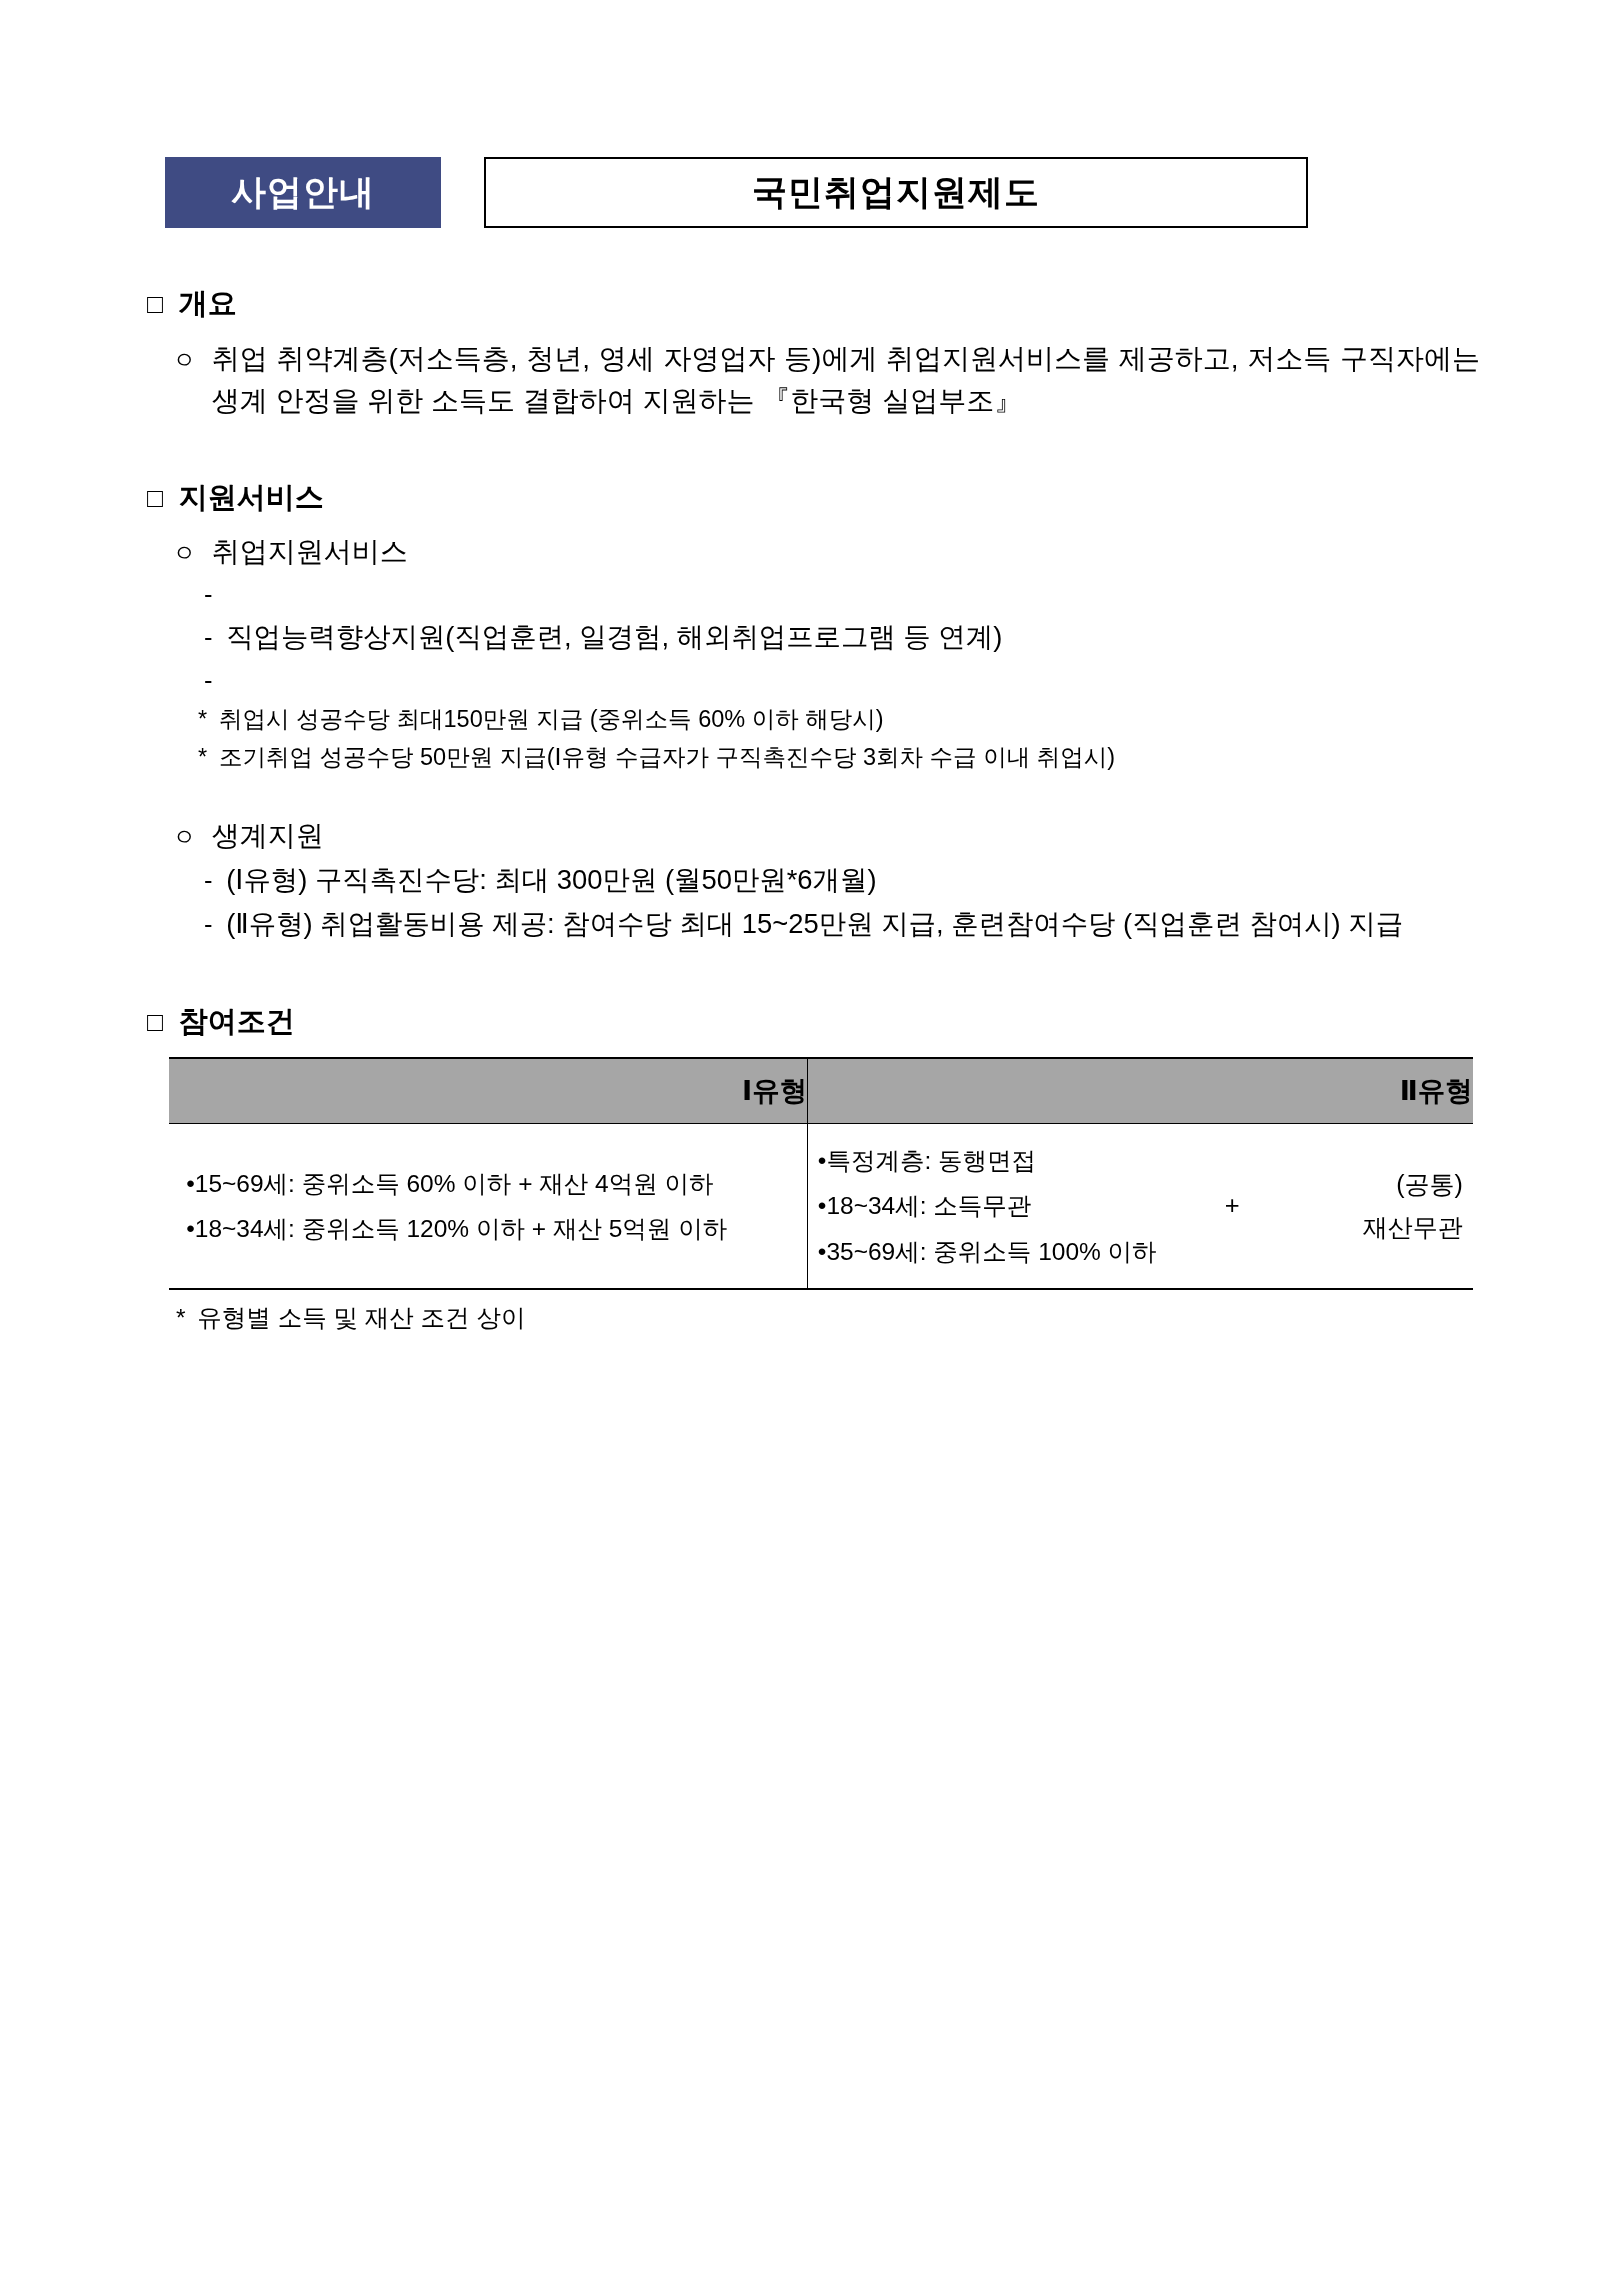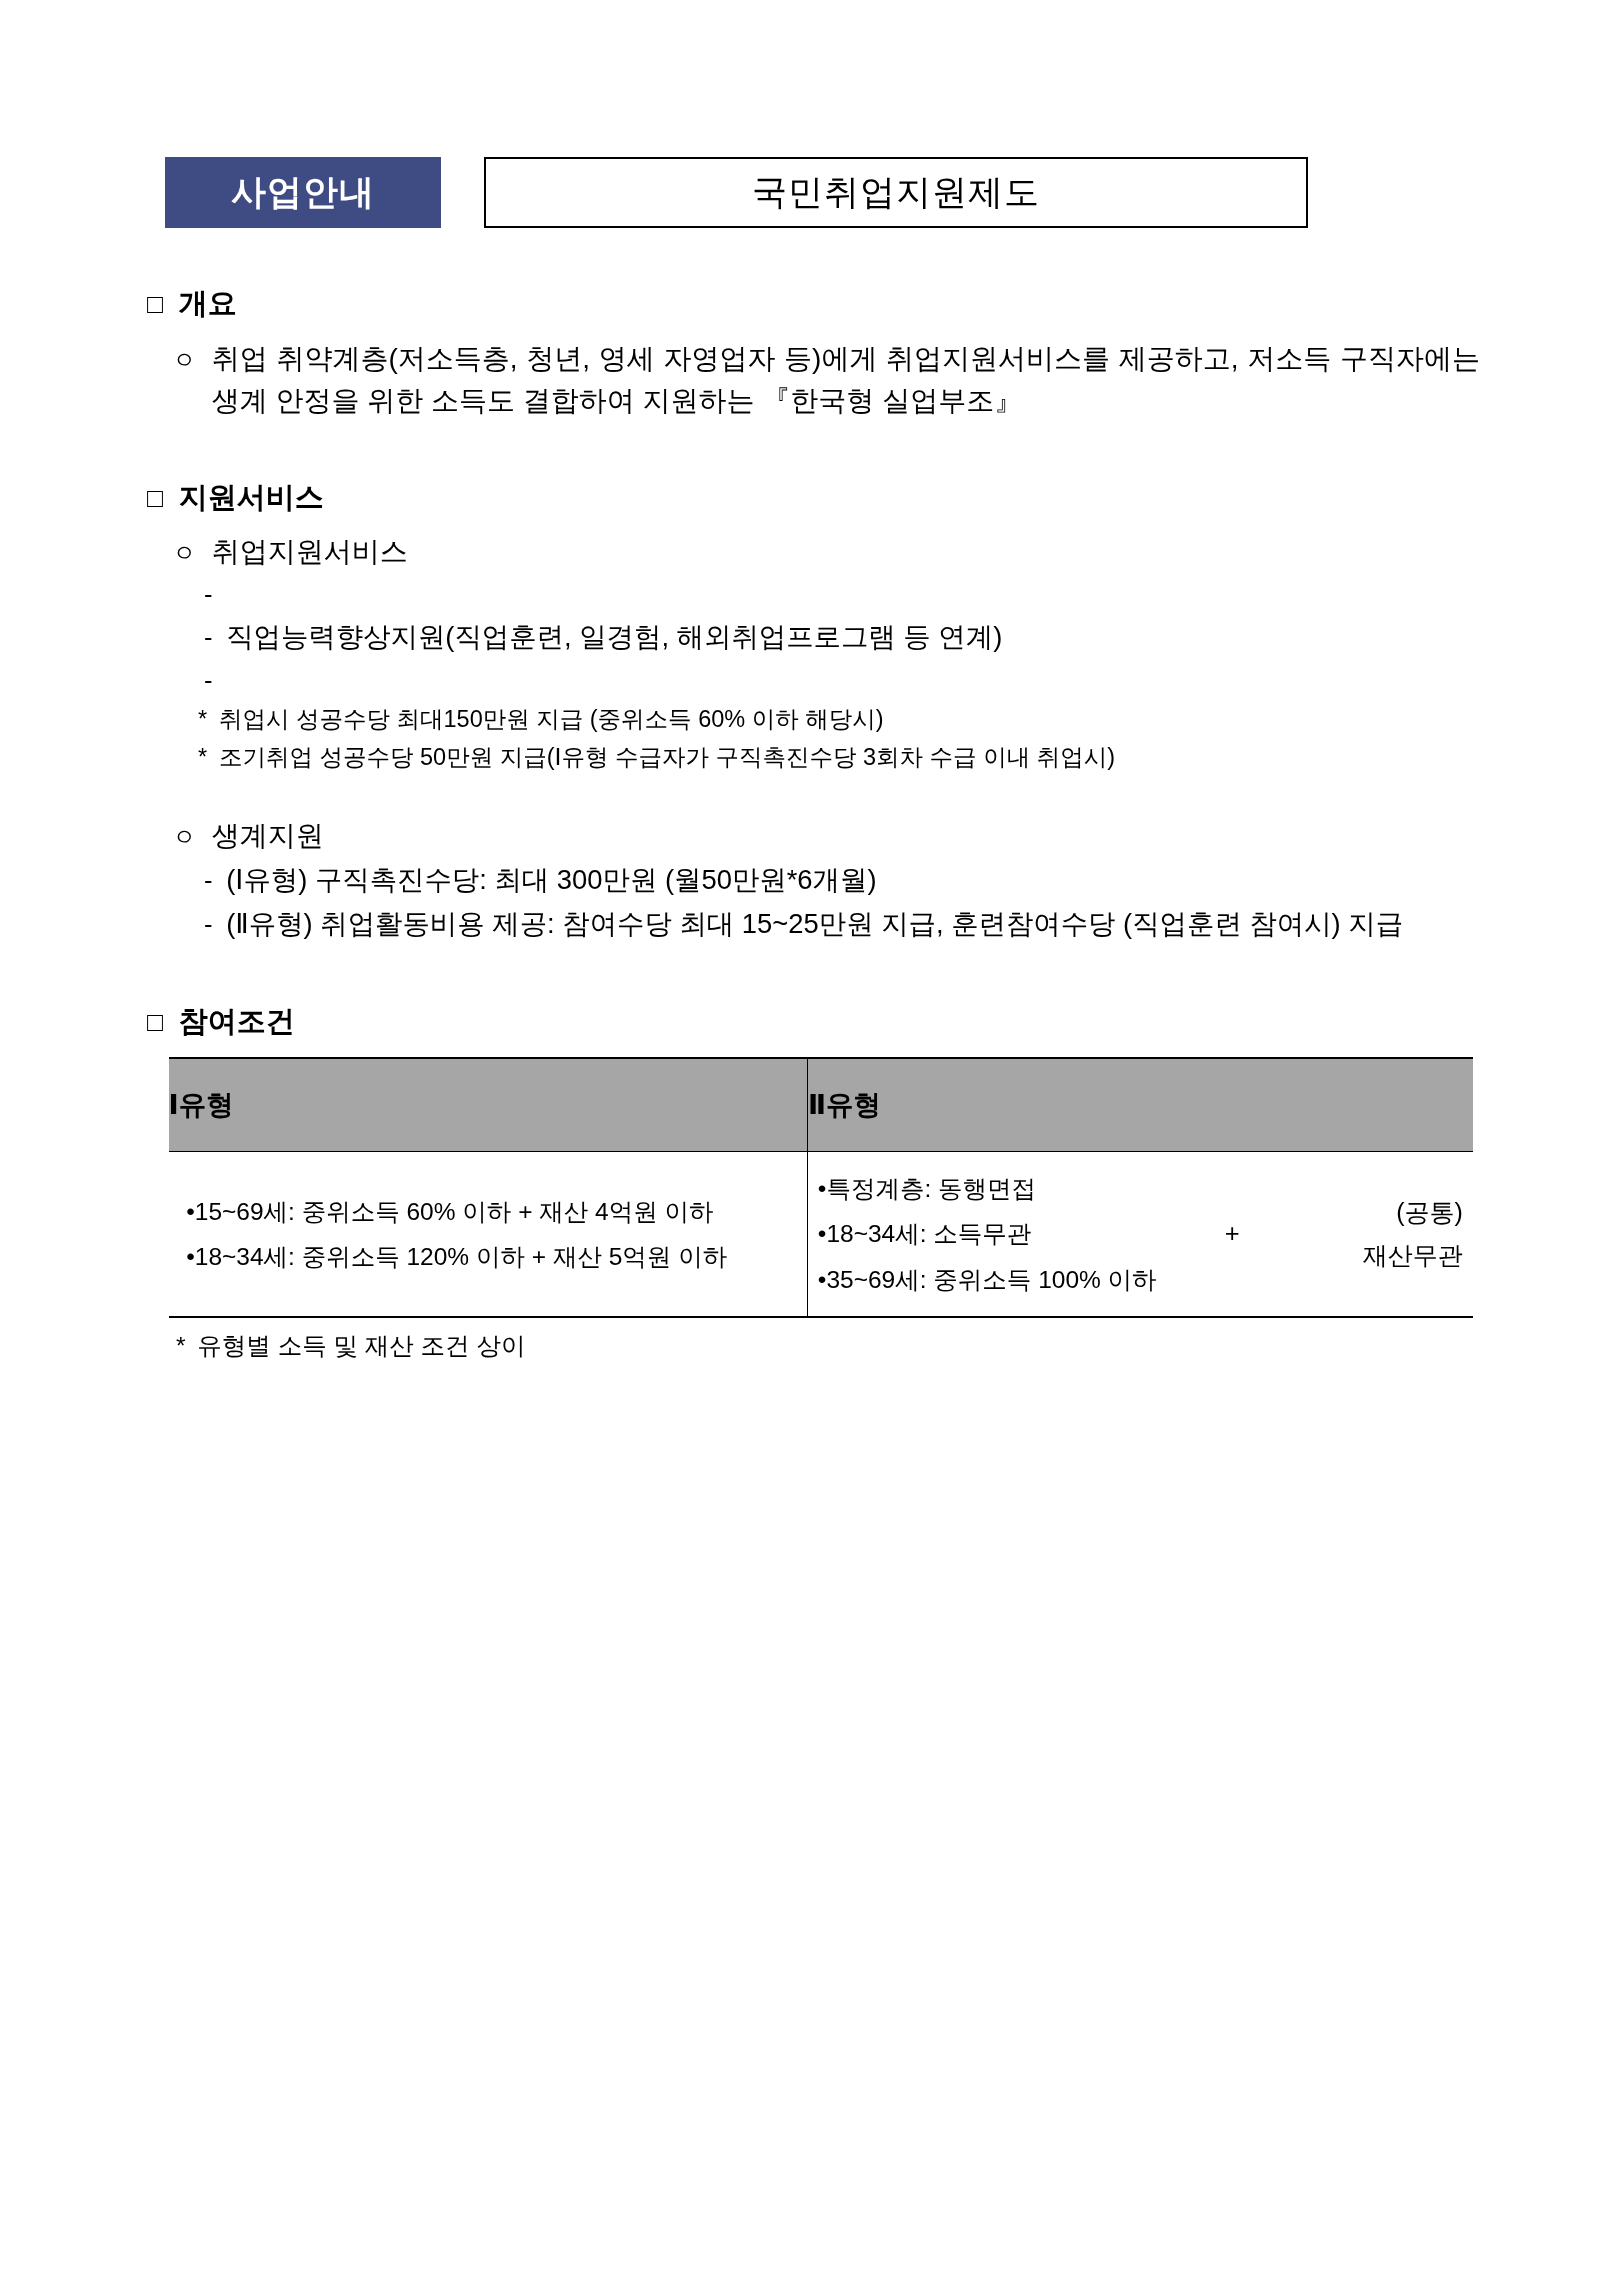--- a/index.html
+++ b/index.html
@@ -47,21 +47,21 @@
     box-sizing: border-box;
   }
   .title-box {
     flex: 1;
     margin-left: 43px;
     border: 2px solid #000000;
     display: flex;
     align-items: center;
     justify-content: center;
     font-size: 35px;
-    font-weight: normal;
+    font-weight: bold;
     letter-spacing: 1px;
     box-sizing: border-box;
   }
 
   
   .content {
     position: absolute;
     left: 147px;
     top: 284px;
     width: 1333px;
@@ -129,22 +129,22 @@
   .tbl th, .tbl td {
     border: 0;
     box-sizing: border-box;
   }
   .tbl thead th {
     background: #a6a6a6;
     border-top: 2px solid #000;
     border-bottom: 1px solid #000;
     font-size: 27.4px;
     font-weight: bold;
-    text-align: left;
-    padding: 28px 0;
+    text-align: right;
+    padding: 14px 0;
   }
   .tbl thead th.left-col { border-right: 1px solid #000; }
   .tbl tbody td {
     vertical-align: middle;
     padding: 13.7px 9.8px;
     font-size: 24.5px;
     border-bottom: 2px solid #000;
   }
   .tbl tbody td.left-col {
     border-right: 1px solid #000;

